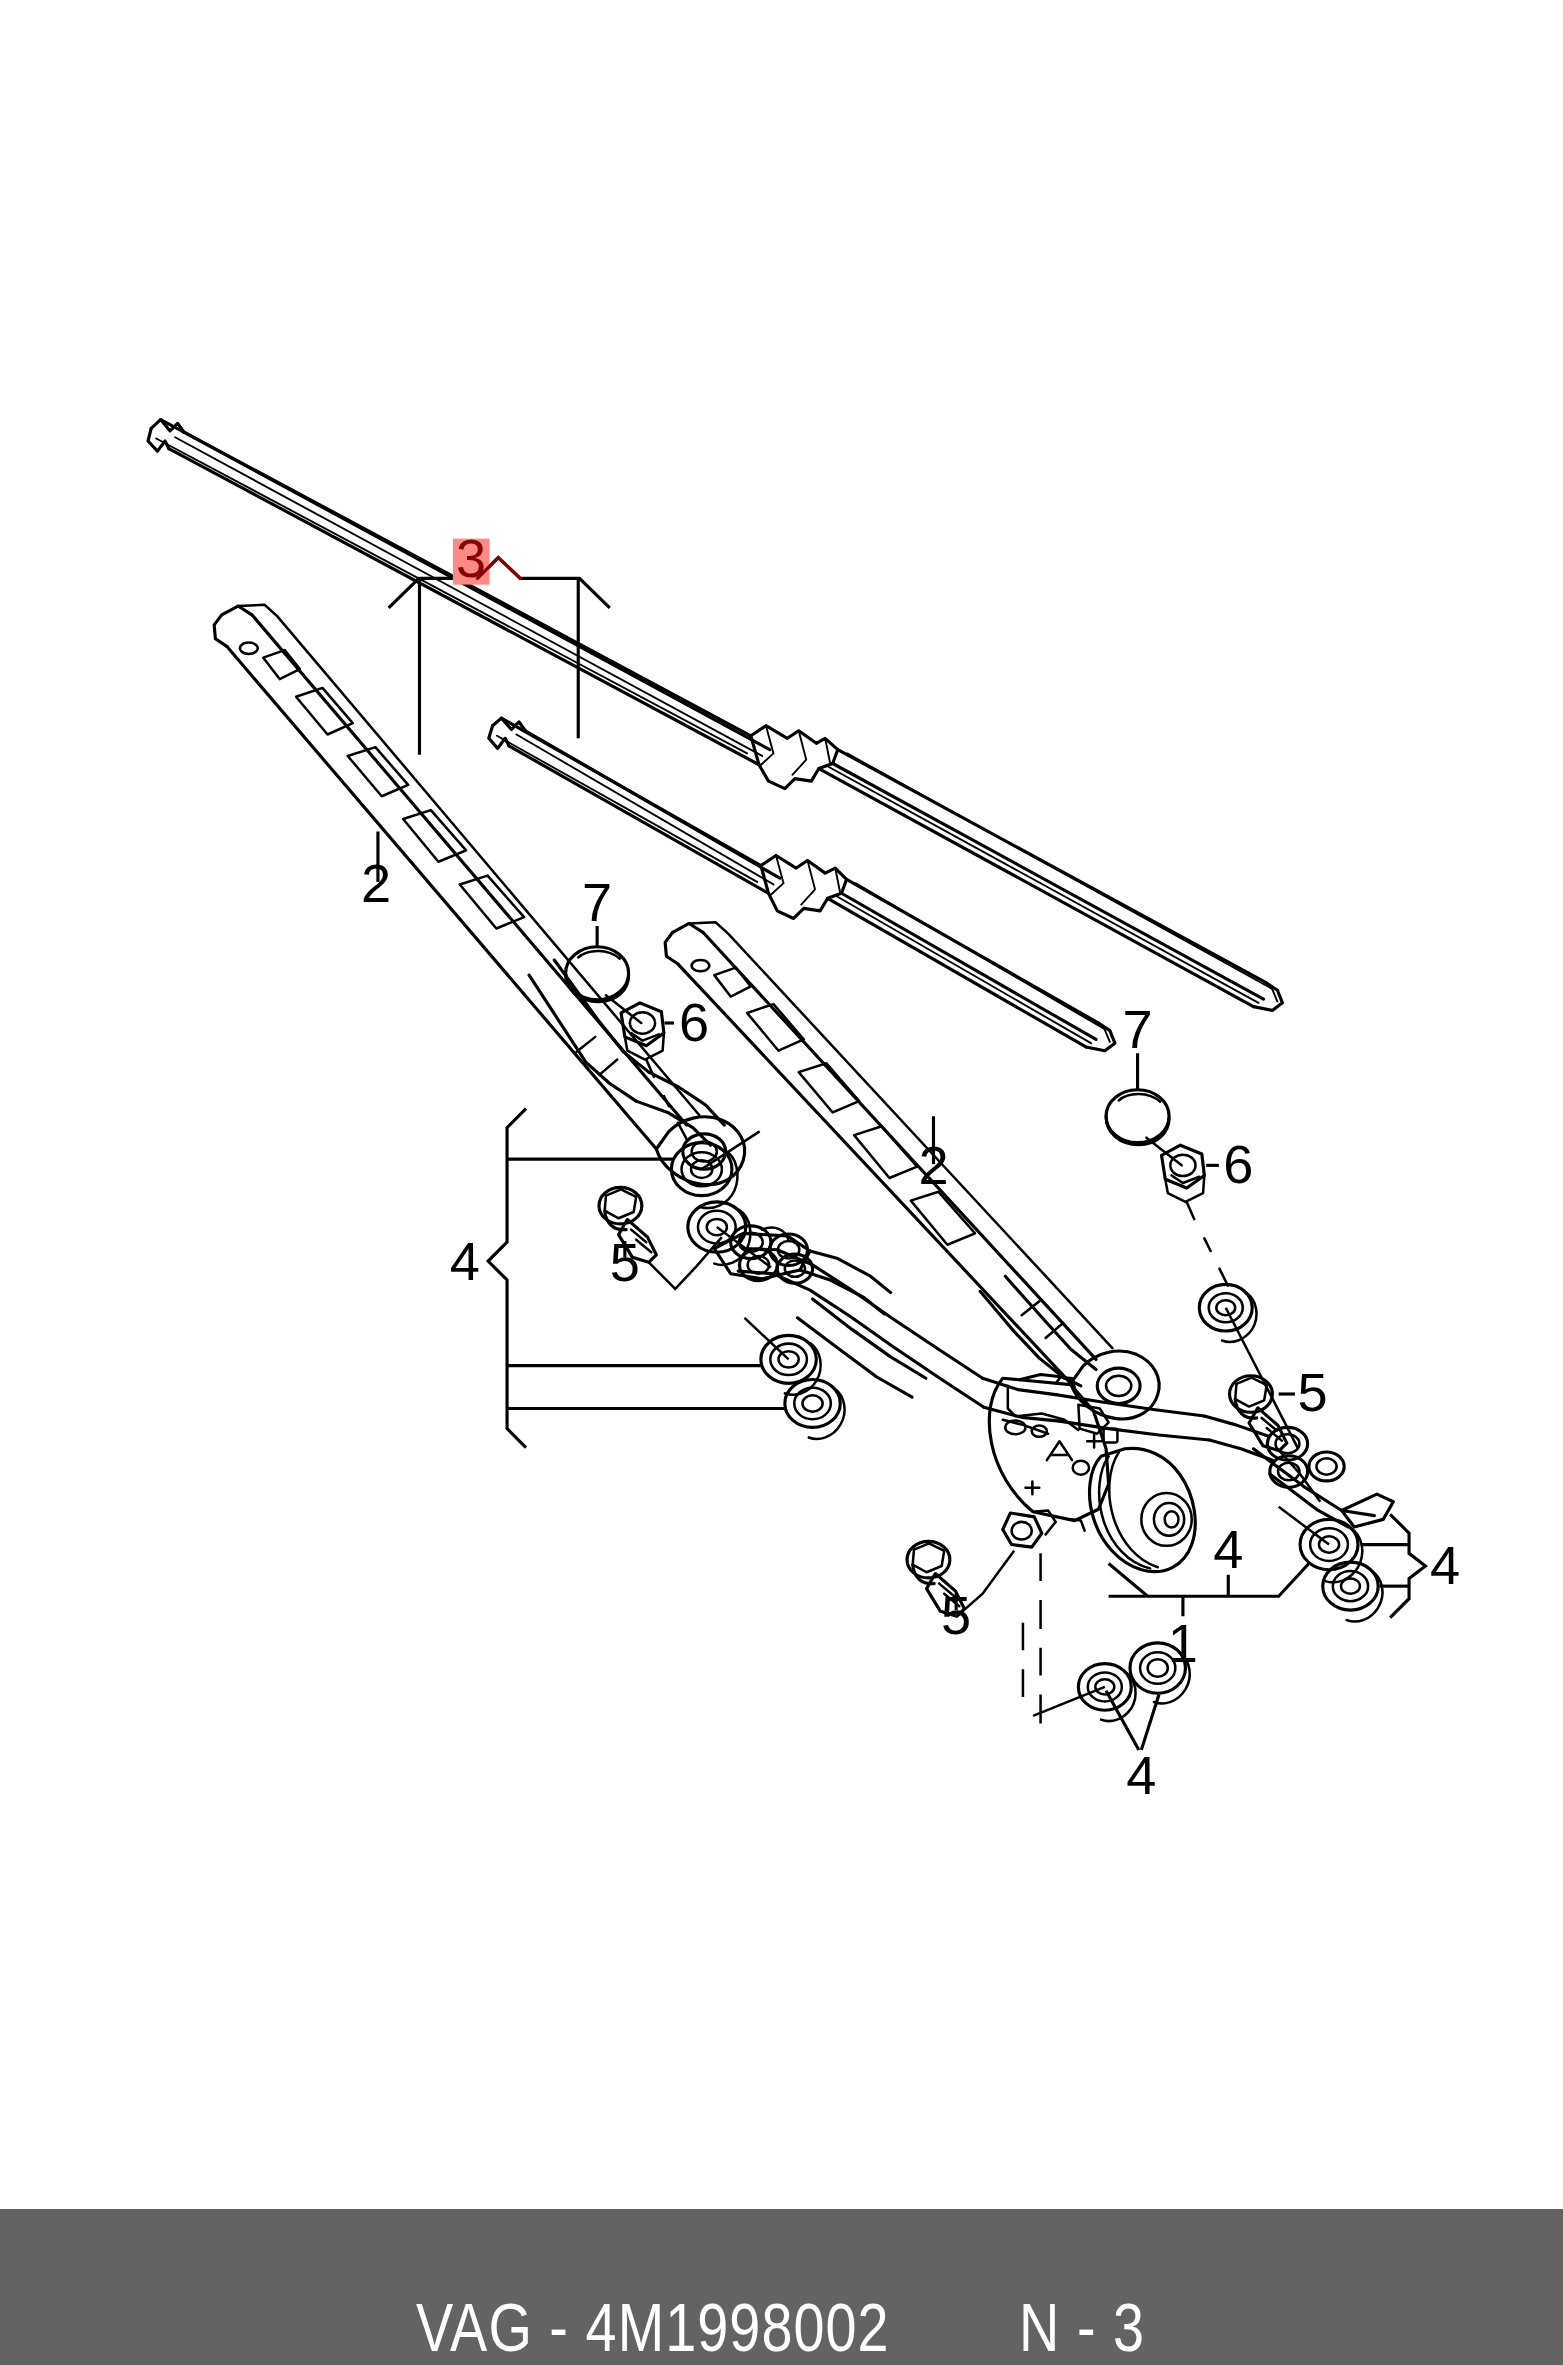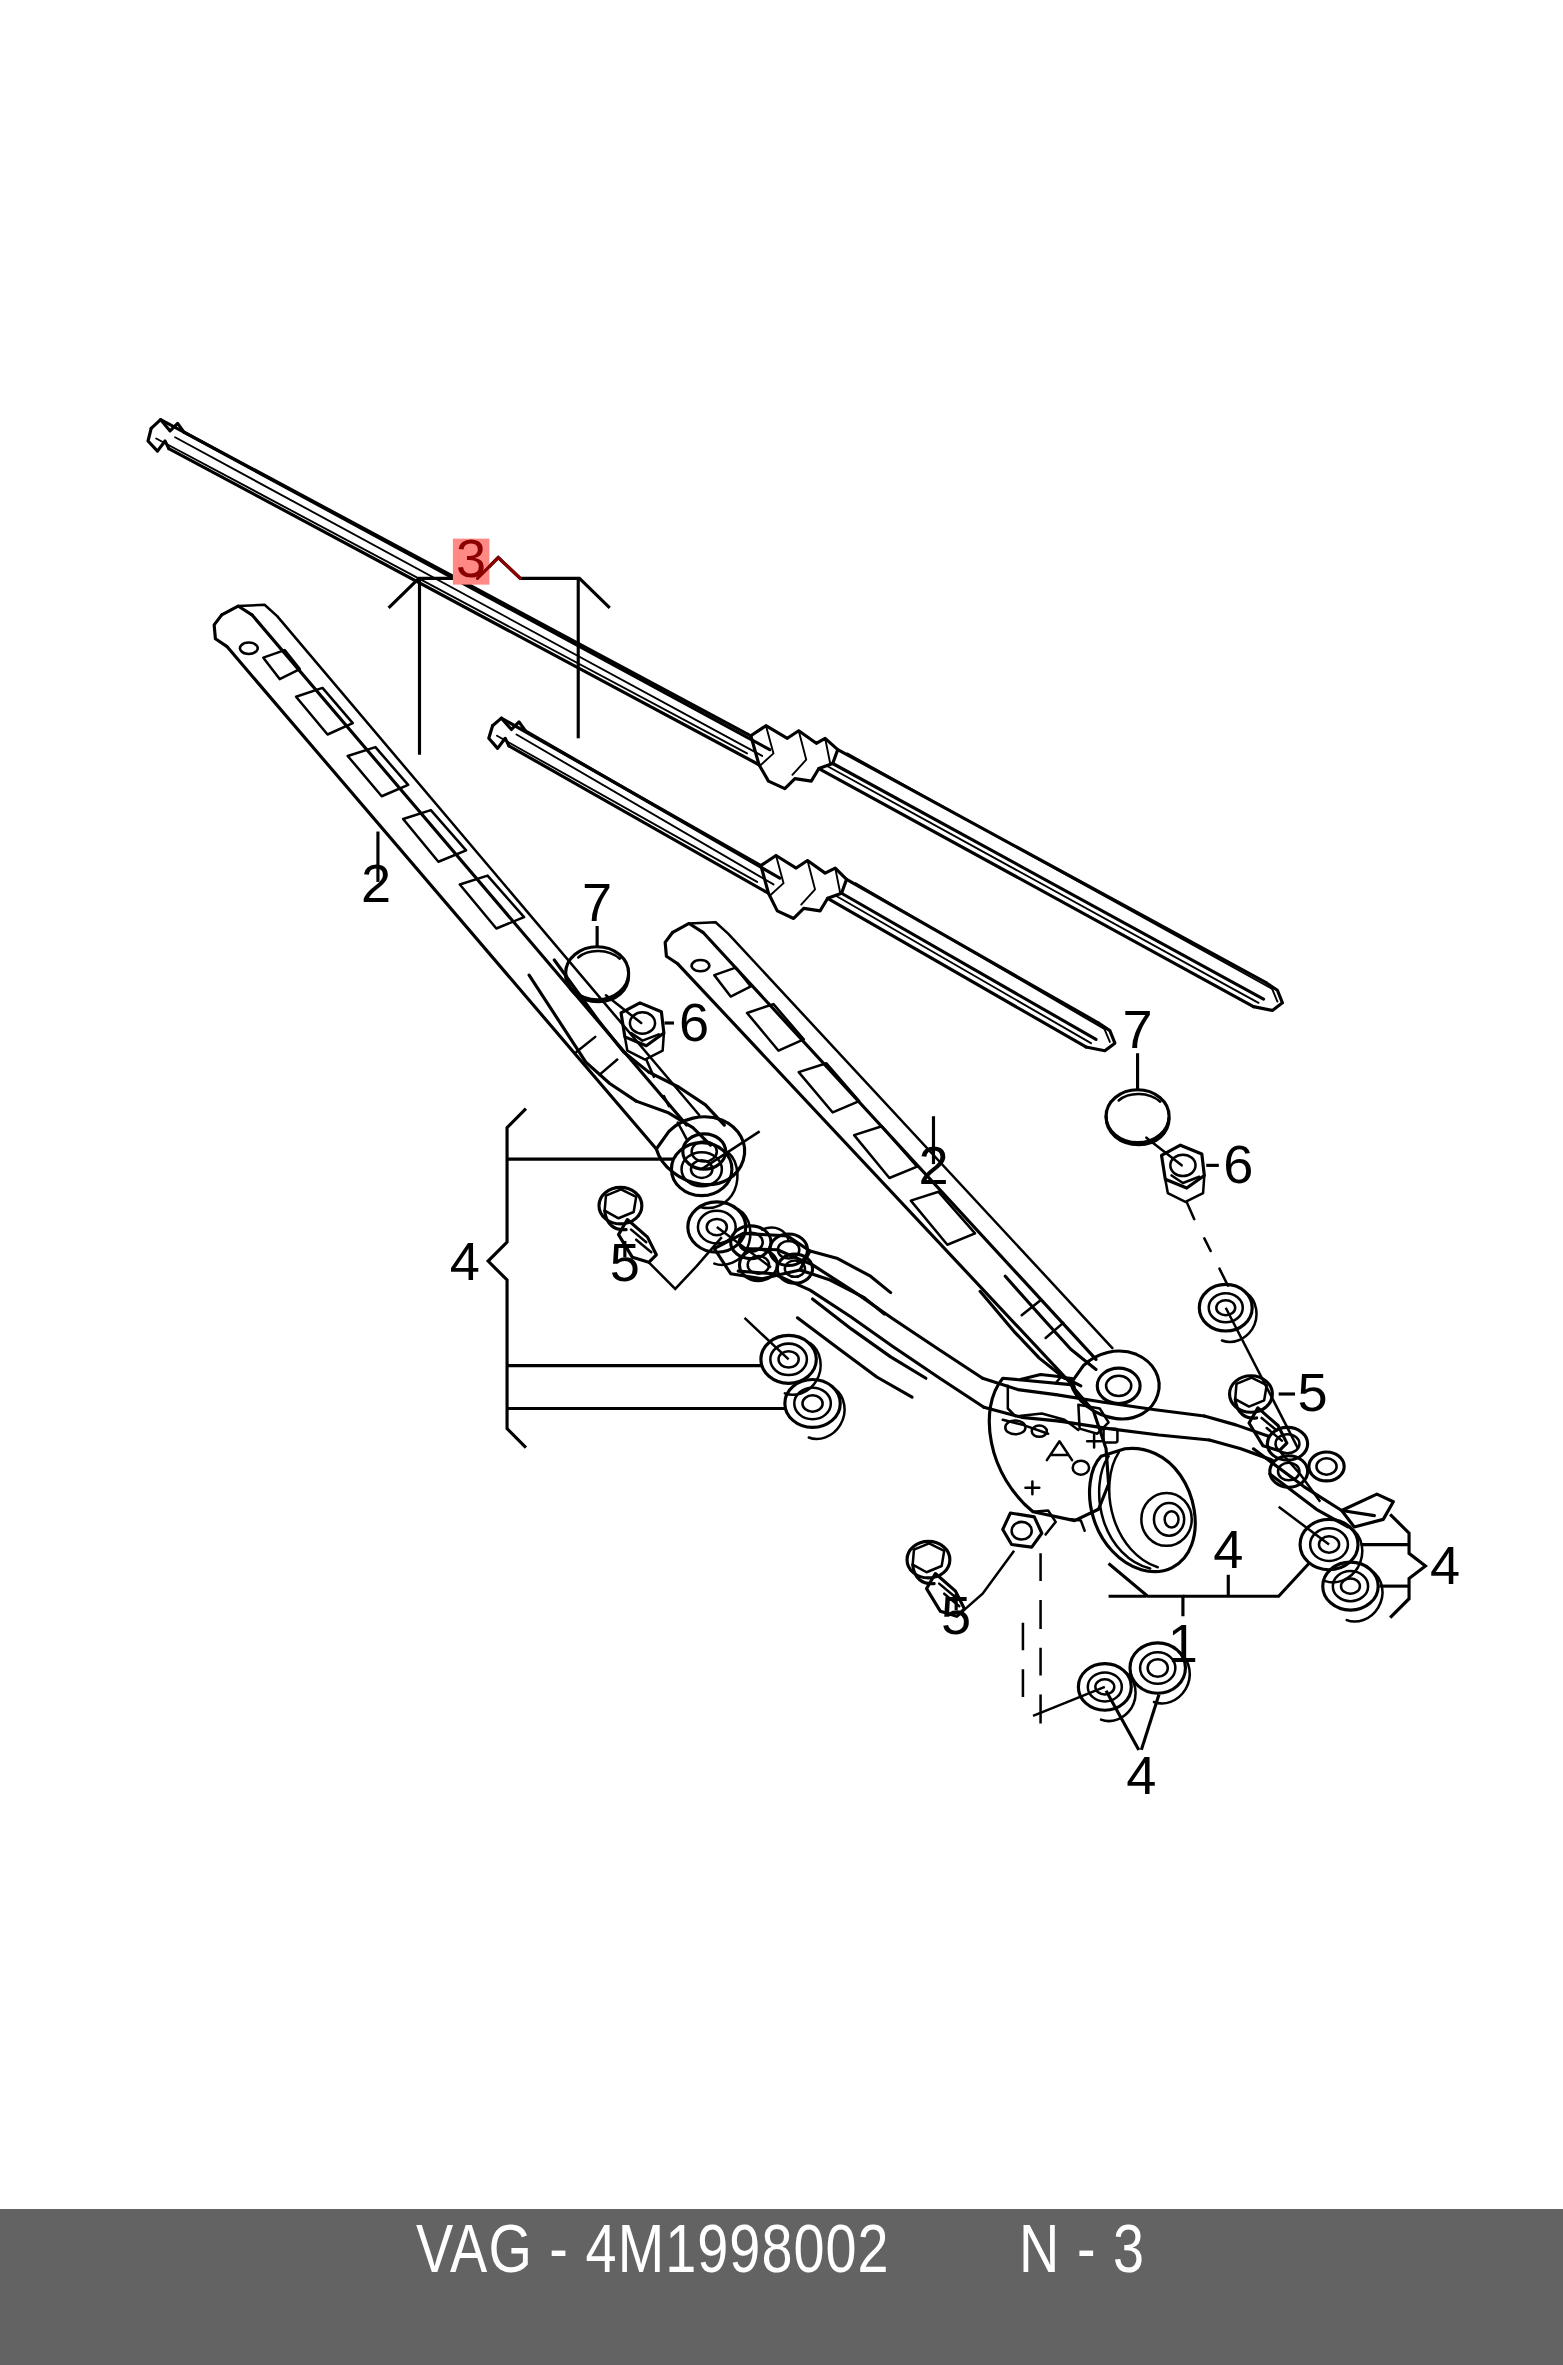--- a/index.html
+++ b/index.html
@@ -26,21 +26,21 @@
     display: block;
   }
   .footer-bar {
     position: absolute;
     left: 0;
     bottom: 0;
     width: 1564px;
     height: 157px;
     background: #636363;
     display: flex;
-    align-items: flex-start;
+    align-items: flex-end;
   }
   .footer-inner {
     display: flex;
     align-items: baseline;
     margin-left: 416px;
     color: #ffffff;
   }
   .footer-code {
     font-family: "Liberation Sans Narrow", "Liberation Sans", sans-serif;
     font-size: 68px;

